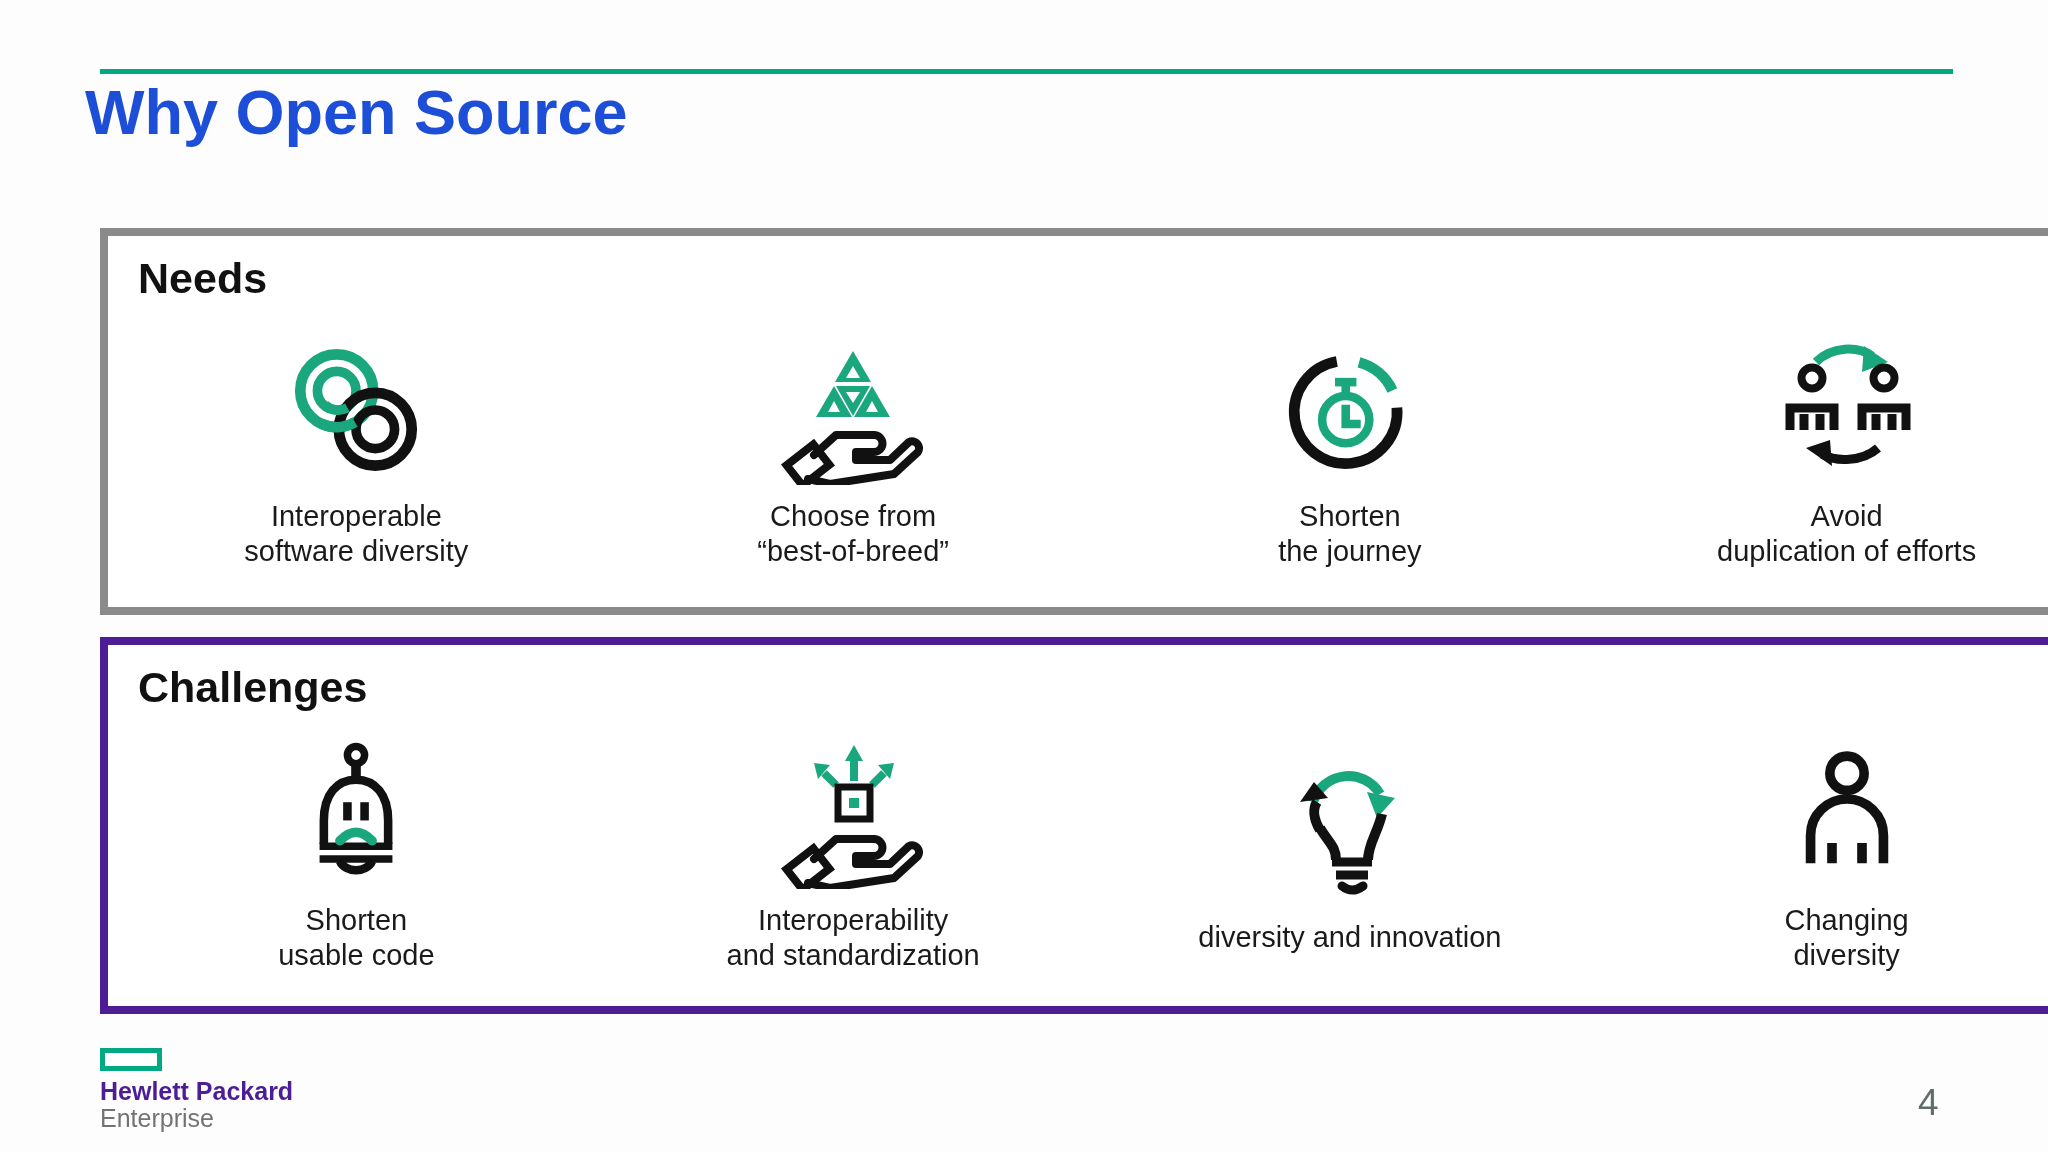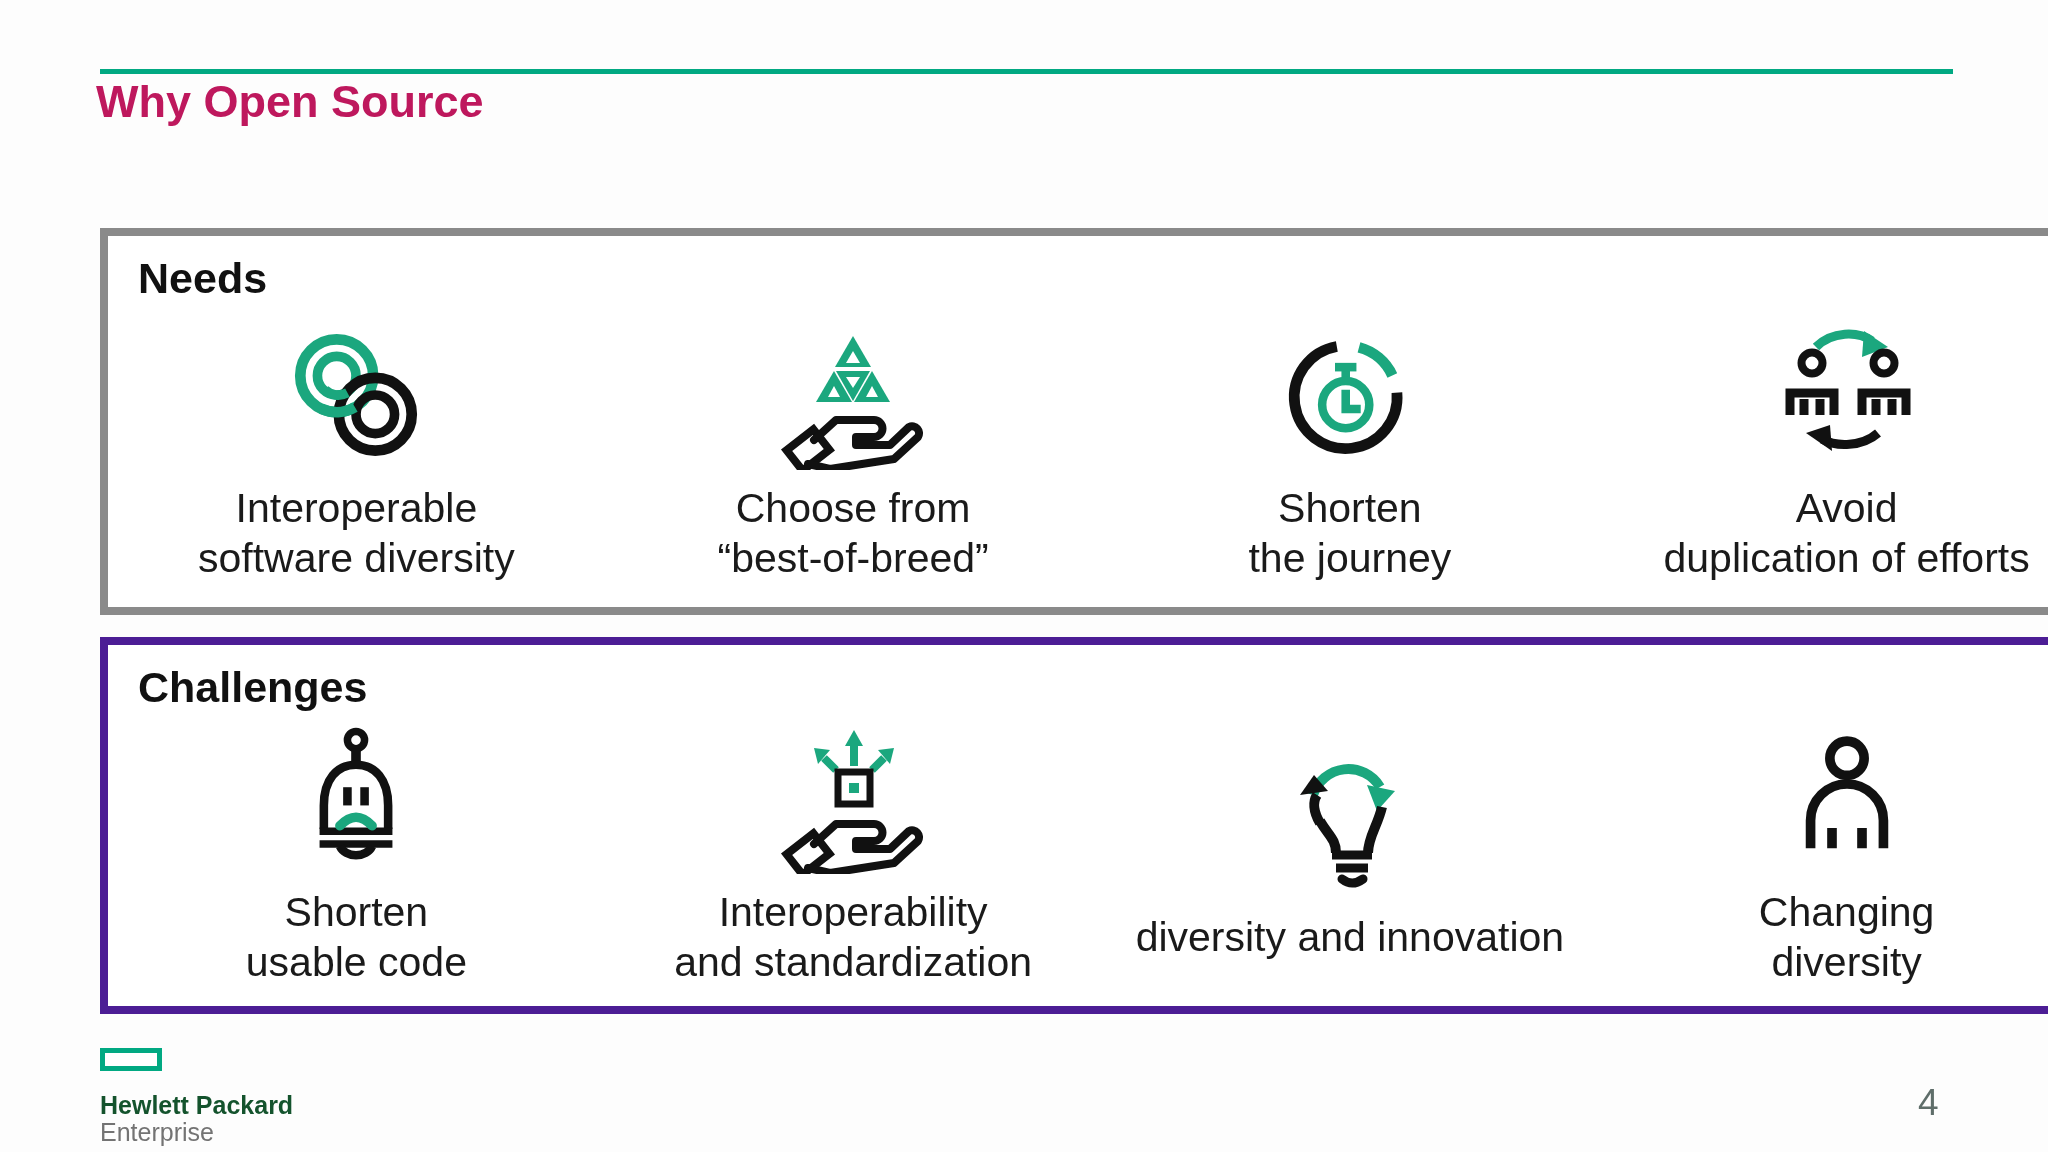--- a/index.html
+++ b/index.html
@@ -2,33 +2,33 @@
 <html><head>
 <meta charset="utf-8">
 <style>
   html,body{margin:0;padding:0;}
   body{
     width:2048px;height:1152px;position:relative;overflow:hidden;
     background:#fdfdfd;color:#1a1a1a;
     font-family:"Liberation Sans", sans-serif;
   }
   .top-rule{position:absolute;left:100px;top:69px;width:1853px;height:5px;background:#01A982;}
-  .page-title{position:absolute;left:96px;top:76px;margin:0;font-size:45px;font-weight:700;color:#be185d;}
+  .page-title{position:absolute;left:85px;top:76px;margin:0;font-size:63px;font-weight:700;color:#1d4ed8;}
   .section-box{position:absolute;left:100px;width:2003px;box-sizing:border-box;background:#fff;}
   .section-box.needs{top:228px;height:387px;border:8px solid #8A8A8A;}
   .section-box.challenges{top:637px;height:377px;border:8px solid #4c1d95;}
   .section-title{margin:18px 0 0 30px;font-size:43px;font-weight:700;color:#111;}
   .grid{position:absolute;left:0;right:0;top:66px;bottom:6px;display:flex;}
   .cell{flex:1;display:flex;flex-direction:column;align-items:center;justify-content:center;gap:14px;}
   .icon{width:150px;height:150px;flex:0 0 auto;}
   .icon svg{width:100%;height:100%;display:block;}
-  .label{font-size:41px;line-height:1.2;text-align:center;color:#1a1a1a;}
+  .label{font-size:29px;line-height:1.2;text-align:center;color:#1a1a1a;}
   .footer-logo{position:absolute;left:100px;top:1048px;}
   .logo-rect{width:52px;height:13px;border:5px solid #01A982;background:#fff;}
-  .brand1{font-weight:700;font-size:25px;line-height:27px;margin-top:21px;color:#14532d;}
+  .brand1{font-weight:700;font-size:25px;line-height:27px;margin-top:7px;color:#4c1d95;}
   .brand2{font-size:25px;line-height:26px;color:#737373;}
   .page-number{position:absolute;left:1918px;top:1082px;font-size:37px;color:#5F6E6A;}
 </style>
 </head>
 <body>
 
 <div class="top-rule"></div>
 <h1 class="page-title">Why Open Source</h1>
 
 <div class="section-box needs">

